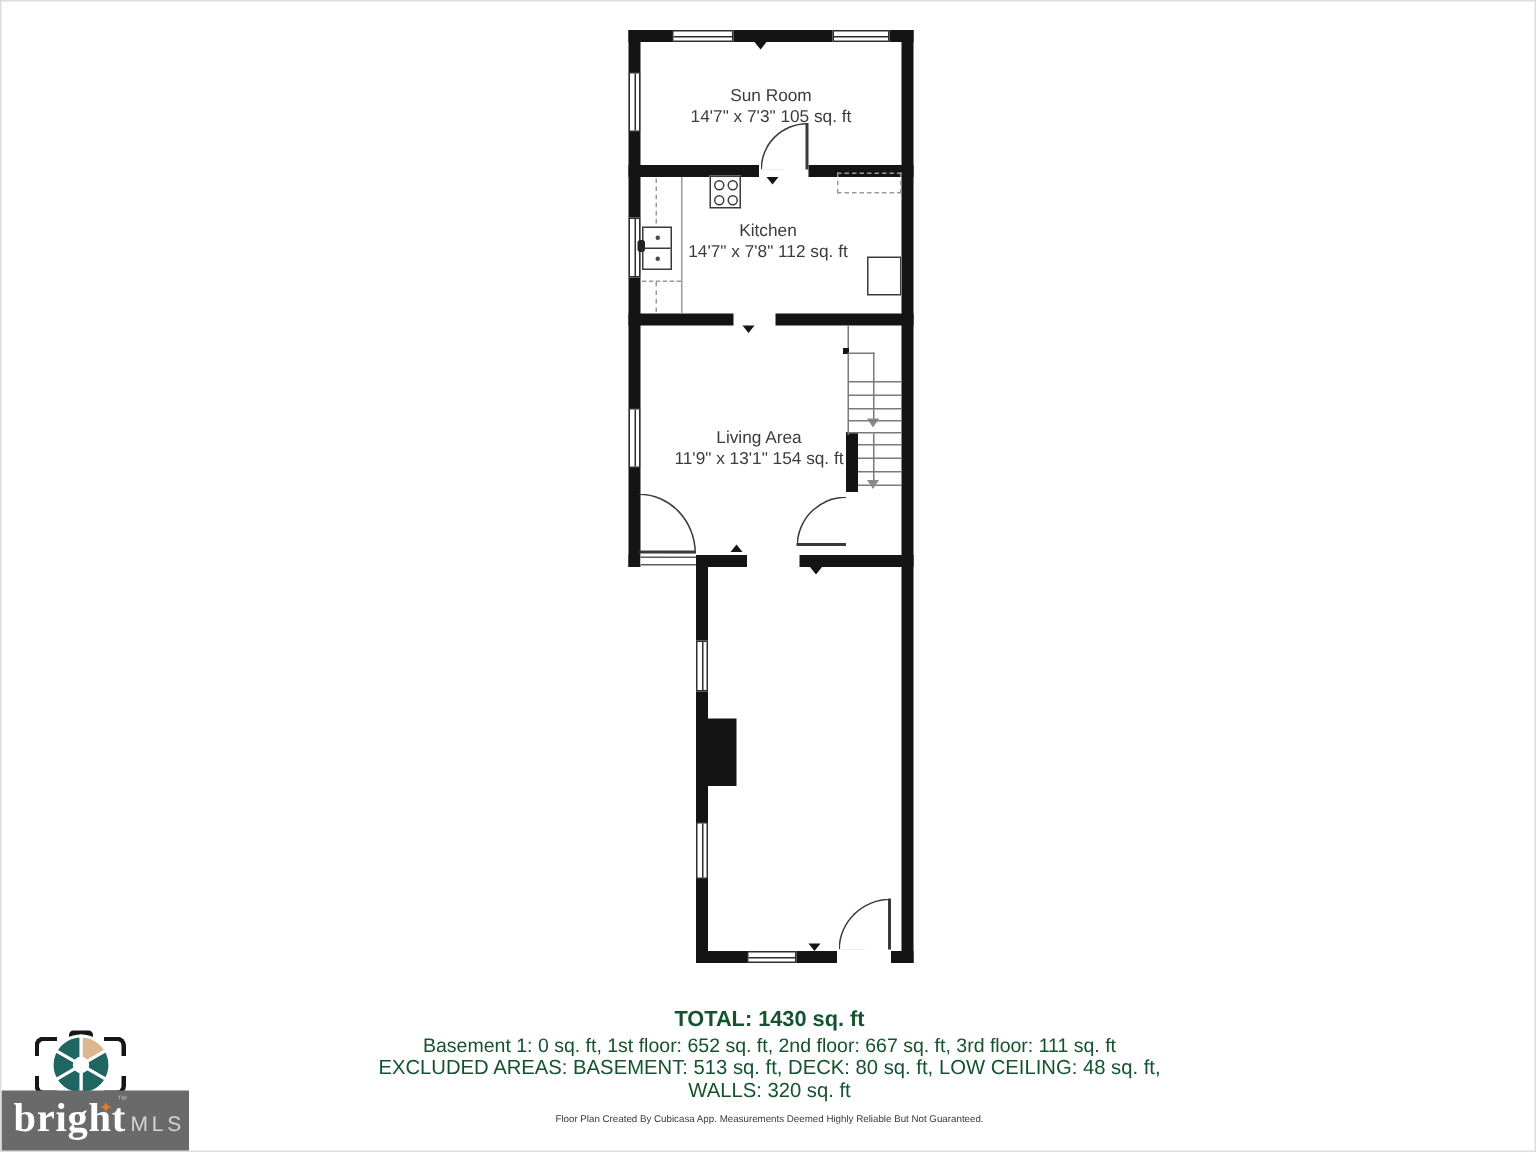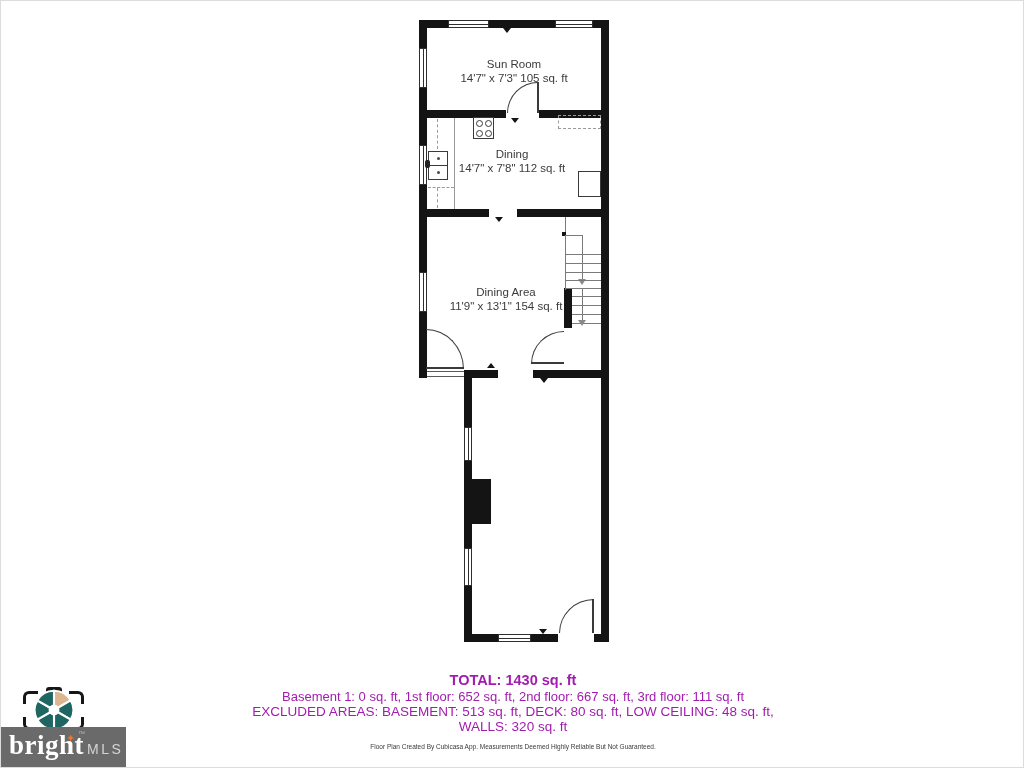--- a/index.html
+++ b/index.html
@@ -18,21 +18,21 @@
   .dash-h{position:absolute;height:0;border-top:1px dashed #9a9a9a;}
   .fix{position:absolute;background:#fff;border:1px solid #3a3a3a;box-sizing:border-box;}
   .burner{position:absolute;width:7px;height:7px;border:1px solid #3a3a3a;border-radius:50%;box-sizing:border-box;background:#fff;}
   .dot{position:absolute;width:3px;height:3px;border-radius:50%;background:#4a4a4a;}
   .tri-d{position:absolute;width:0;height:0;border-left:4px solid transparent;border-right:4px solid transparent;border-top:5px solid #141414;}
   .tri-u{position:absolute;width:0;height:0;border-left:4px solid transparent;border-right:4px solid transparent;border-bottom:5px solid #141414;}
   .stri{position:absolute;width:0;height:0;border-left:4px solid transparent;border-right:4px solid transparent;border-top:6px solid #8a8a8a;}
   .room-label{position:absolute;transform:translateX(-50%);text-align:center;color:#3b3b3b;white-space:nowrap;}
   .room-name{font-size:11.5px;line-height:14px;}
   .room-dims{font-size:11.5px;line-height:14px;}
-  .sum{position:absolute;left:0;width:1024px;text-align:center;color:#a21caf;}
+  .sum{position:absolute;left:0;width:1024px;text-align:center;color:#14532d;}
   .brkt{position:absolute;box-sizing:border-box;width:15px;height:13px;}
   #banner{position:absolute;left:0;top:726px;width:125px;height:42px;background:#6a6a6a;}
   #brand-word{position:absolute;left:8px;top:3px;color:#fff;font-family:"Liberation Serif",serif;font-size:27px;font-weight:600;letter-spacing:.5px;}
   #brand-mls{position:absolute;left:86px;top:14px;color:#d4d4d4;font-size:14px;letter-spacing:2.5px;}
   #brand-star{position:absolute;left:65px;top:731px;color:#e87a2e;font-size:11px;}
   #brand-tm{position:absolute;left:77px;top:729px;color:#b5b5b5;font-size:7px;}
 </style>
 </head>
 <body>
 
@@ -122,25 +122,25 @@
     <div class="tri-d" style="left:494px;top:216px;"></div>
     <div class="tri-u" style="left:486px;top:362px;"></div>
     <div class="tri-d" style="left:539px;top:377px;"></div>
     <div class="tri-d" style="left:538px;top:628px;"></div>
 
     <div class="room-label" style="left:513px;top:56px;">
       <div class="room-name">Sun Room</div>
       <div class="room-dims">14'7" x 7'3" 105 sq. ft</div>
     </div>
     <div class="room-label" style="left:511px;top:146px;">
-      <div class="room-name">Dining</div>
+      <div class="room-name">Kitchen</div>
       <div class="room-dims">14'7" x 7'8" 112 sq. ft</div>
     </div>
     <div class="room-label" style="left:505px;top:284px;">
-      <div class="room-name">Dining Area</div>
+      <div class="room-name">Living Area</div>
       <div class="room-dims">11'9" x 13'1" 154 sq. ft</div>
     </div>
   </div>
 
   <div>
     <div class="sum" style="top:671px;font-size:14.5px;font-weight:bold;">TOTAL: 1430 sq. ft</div>
     <div class="sum" style="top:688px;font-size:13px;">Basement 1: 0 sq. ft, 1st floor: 652 sq. ft, 2nd floor: 667 sq. ft, 3rd floor: 111 sq. ft</div>
     <div class="sum" style="top:703px;font-size:13.5px;">EXCLUDED AREAS: BASEMENT: 513 sq. ft, DECK: 80 sq. ft, LOW CEILING: 48 sq. ft,</div>
     <div class="sum" style="top:718px;font-size:13.5px;">WALLS: 320 sq. ft</div>
     <div class="sum" style="top:742px;font-size:6.5px;color:#3a3a3a;">Floor Plan Created By Cubicasa App. Measurements Deemed Highly Reliable But Not Guaranteed.</div>

